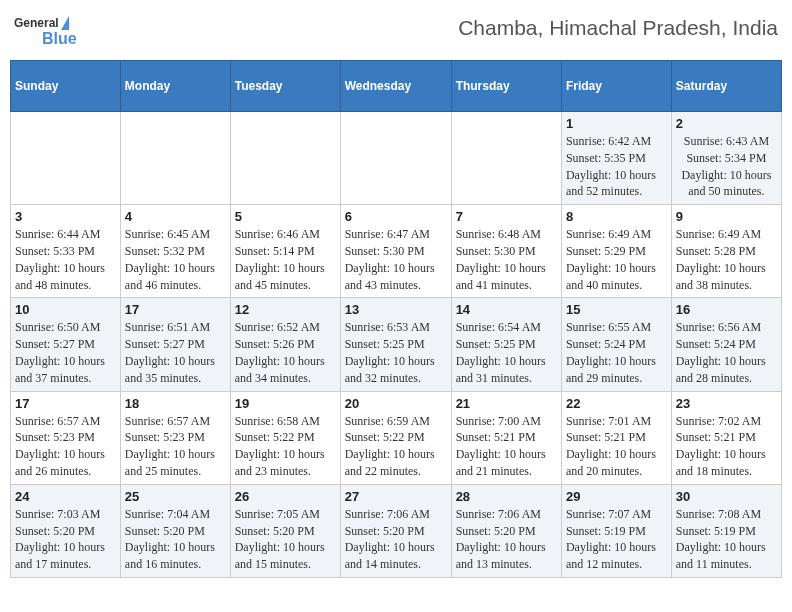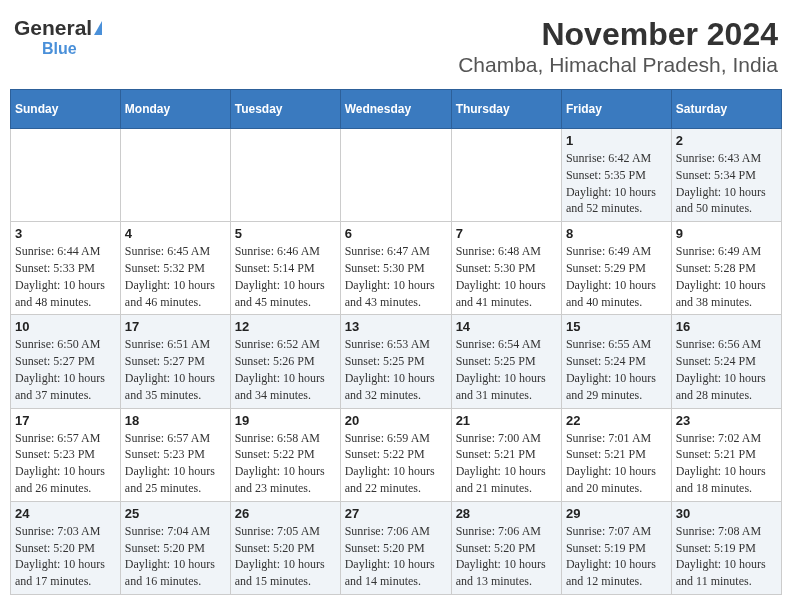--- a/index.html
+++ b/index.html
@@ -30,21 +30,21 @@
       color: #555;
     }
     table {
       width: 100%;
       border-collapse: collapse;
       font-size: 11px;
     }
     thead tr th {
       background-color: #3a7abf;
       color: #fff;
-      padding: 12px 4px;
+      padding: 18px 4px;
       font-size: 12px;
       font-weight: bold;
       text-align: left;
       border: 1px solid #2d6099;
     }
     tbody tr td {
       border: 1px solid #ccc;
       vertical-align: top;
       padding: 4px;
       height: 80px;
@@ -74,21 +74,21 @@
     .logo-wrapper {
       display: flex;
       flex-direction: column;
       align-items: flex-start;
     }
     .logo-line1 {
       display: flex;
       align-items: center;
     }
     .logo-general {
-      font-size: 21px;
+      font-size: 12px;
       font-weight: bold;
       color: #333;
     }
     .logo-triangle {
       display: inline-block;
       width: 0;
       height: 0;
       border-left: 8px solid transparent;
       border-right: 0px solid transparent;
       border-bottom: 14px solid #4a90d9;
@@ -109,21 +109,20 @@
   <div class="logo-wrapper">
     <div class="logo-line1">
       <span class="logo-general">General</span>
         <span class="logo-triangle"></span>
     </div>
     <div>
       <span class="logo-blue">Blue</span>
     </div>
   </div>
   <div class="title-block">
-    <div class="month-title">November 2024</div>
     <div class="location-title">Chamba, Himachal Pradesh, India</div>
   </div>
 </div>
 
 <table>
   <thead>
     <tr>
     <th>Sunday</th>
         <th>Monday</th>
         <th>Tuesday</th>
@@ -142,21 +141,21 @@
         <td class="empty-cell"></td>
         <td>
           <div class="day-number">1</div>
           <div class="day-info" style="white-space: pre-line;">Sunrise: 6:42 AM
 Sunset: 5:35 PM
 Daylight: 10 hours
 and 52 minutes.</div>
         </td>
         <td>
           <div class="day-number">2</div>
-          <div class="day-info" style="white-space: pre-line;">Sunrise: 6:43 AM
+          <div class="day-info" style="white-space: pre-line; text-align: center;">Sunrise: 6:43 AM
 Sunset: 5:34 PM
 Daylight: 10 hours
 and 50 minutes.</div>
         </td>
       </tr>
       <tr>
         <td>
           <div class="day-number">3</div>
           <div class="day-info" style="white-space: pre-line;">Sunrise: 6:44 AM
 Sunset: 5:33 PM

